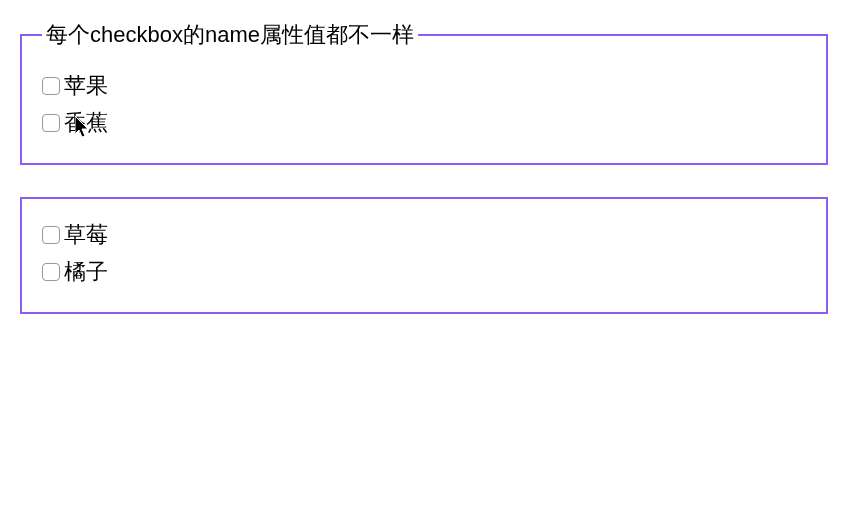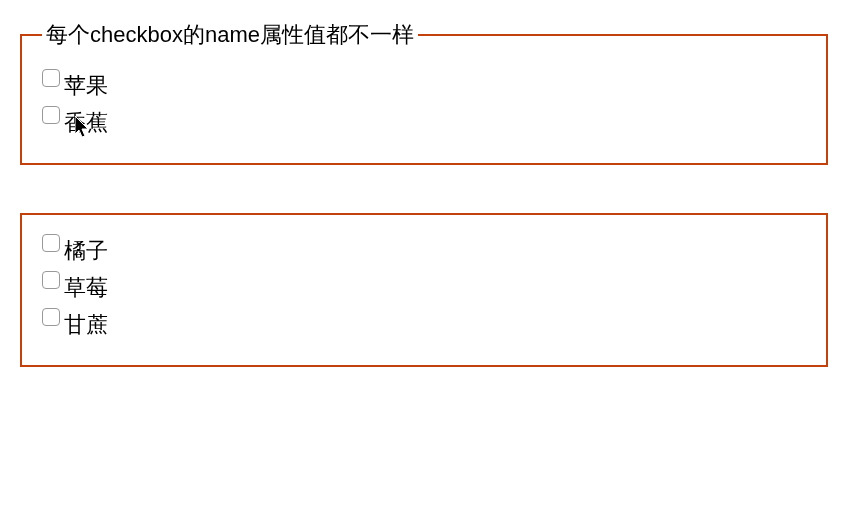--- a/index.html
+++ b/index.html
@@ -8,31 +8,31 @@
     body {
       margin: 0;
       padding: 20px;
       font-family: Arial, "Microsoft YaHei", "SimSun", sans-serif;
       font-size: 22px;
       background: #ffffff;
       width: 848px;
       height: 510px;
     }
     fieldset {
-      border: 2px solid #c2410c;
+      border: 2px solid #8b5cf6;
       padding: 15px 20px 20px 20px;
-      margin: 0 0 48px 0;
+      margin: 0 0 32px 0;
     }
     legend {
       font-size: 22px;
       padding: 0 4px;
     }
     .option-row {
       display: flex;
-      align-items: flex-start;
+      align-items: center;
       margin: 4px 0;
       line-height: 1.5;
     }
     input[type="checkbox"] {
       width: 18px;
       height: 18px;
       margin: 0 4px 0 0;
       border: 1.5px solid #999;
       border-radius: 4px;
       appearance: none;
@@ -65,27 +65,23 @@
   </div>
   <div class="option-row">
     <input type="checkbox" style="">
     <span class="option-label">香蕉</span>
   </div>
 </fieldset>
 
 <fieldset>
   <div class="option-row">
     <input type="checkbox" style="">
-    <span class="option-label">橘子</span>
-  </div>
-  <div class="option-row">
-    <input type="checkbox" style="">
     <span class="option-label">草莓</span>
   </div>
   <div class="option-row">
     <input type="checkbox" style="">
-    <span class="option-label">甘蔗</span>
+    <span class="option-label">橘子</span>
   </div>
 </fieldset>
 
 <svg class="cursor" width="18" height="24" viewBox="0 0 18 24">
   <path d="M0 0 L0 18 L4 14 L7 21 L10 20 L7 13 L13 13 Z" fill="#000" stroke="#fff" stroke-width="1"></path>
 </svg>
 
 </body></html>

